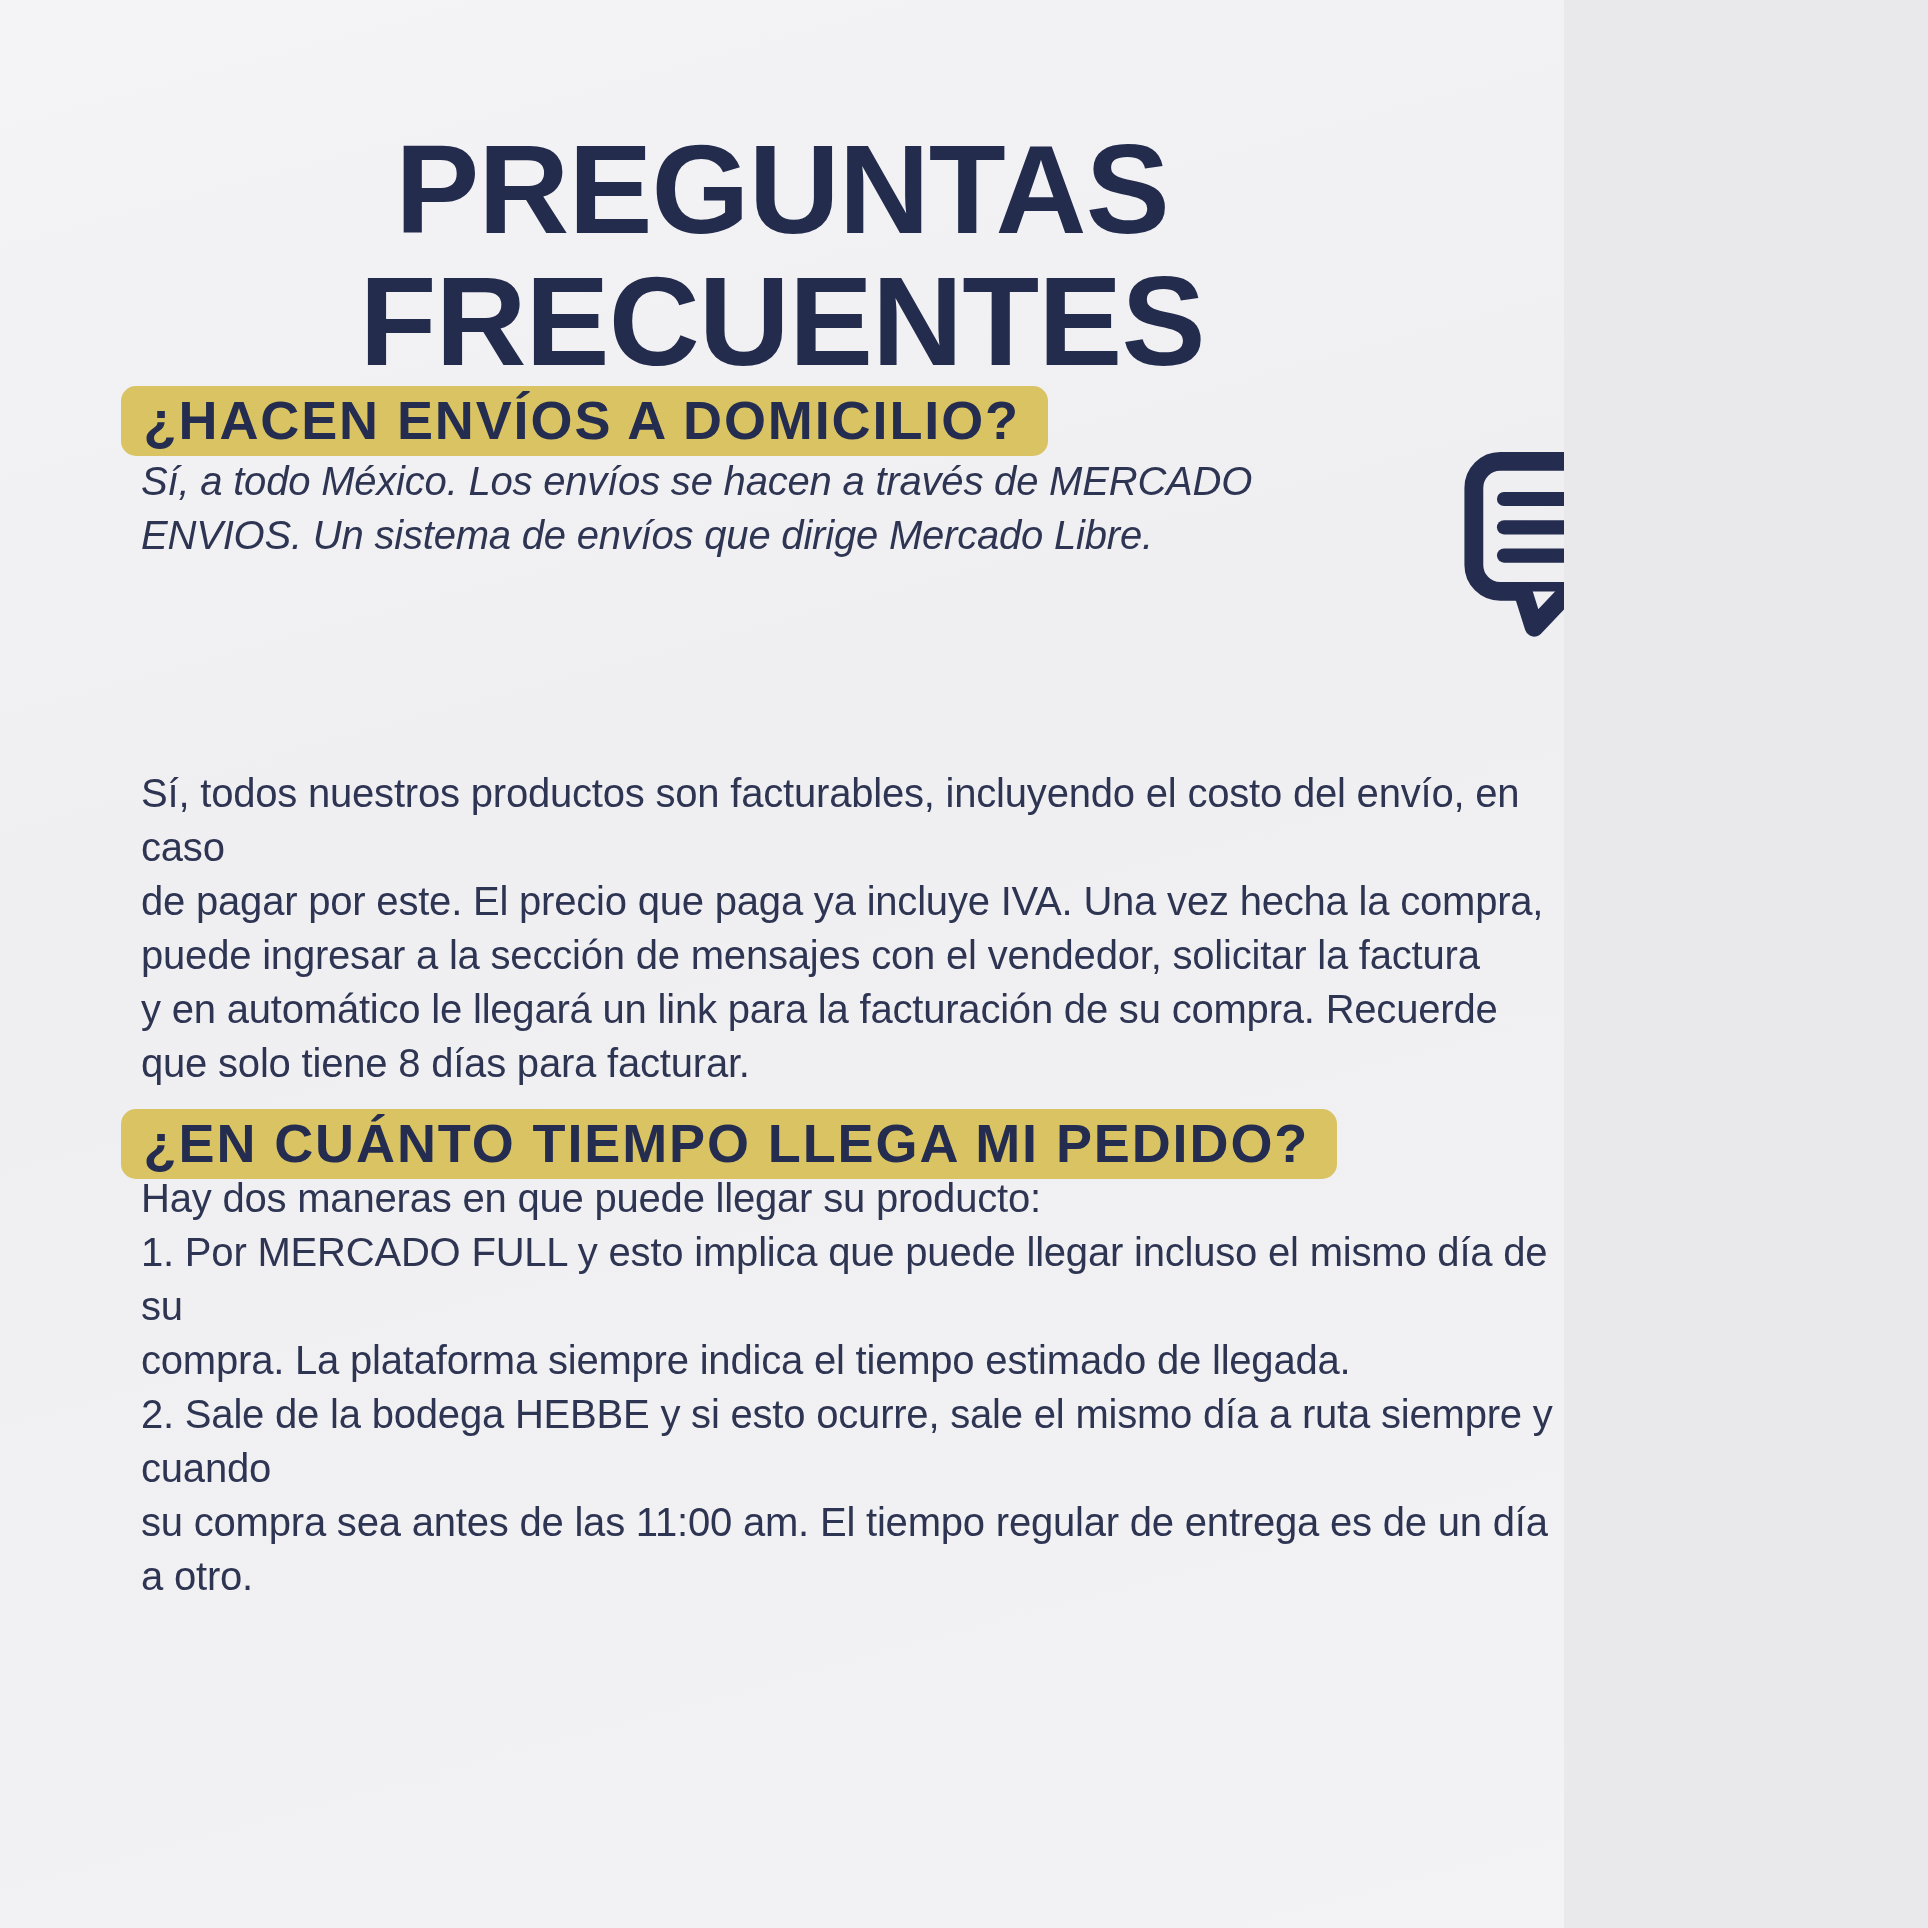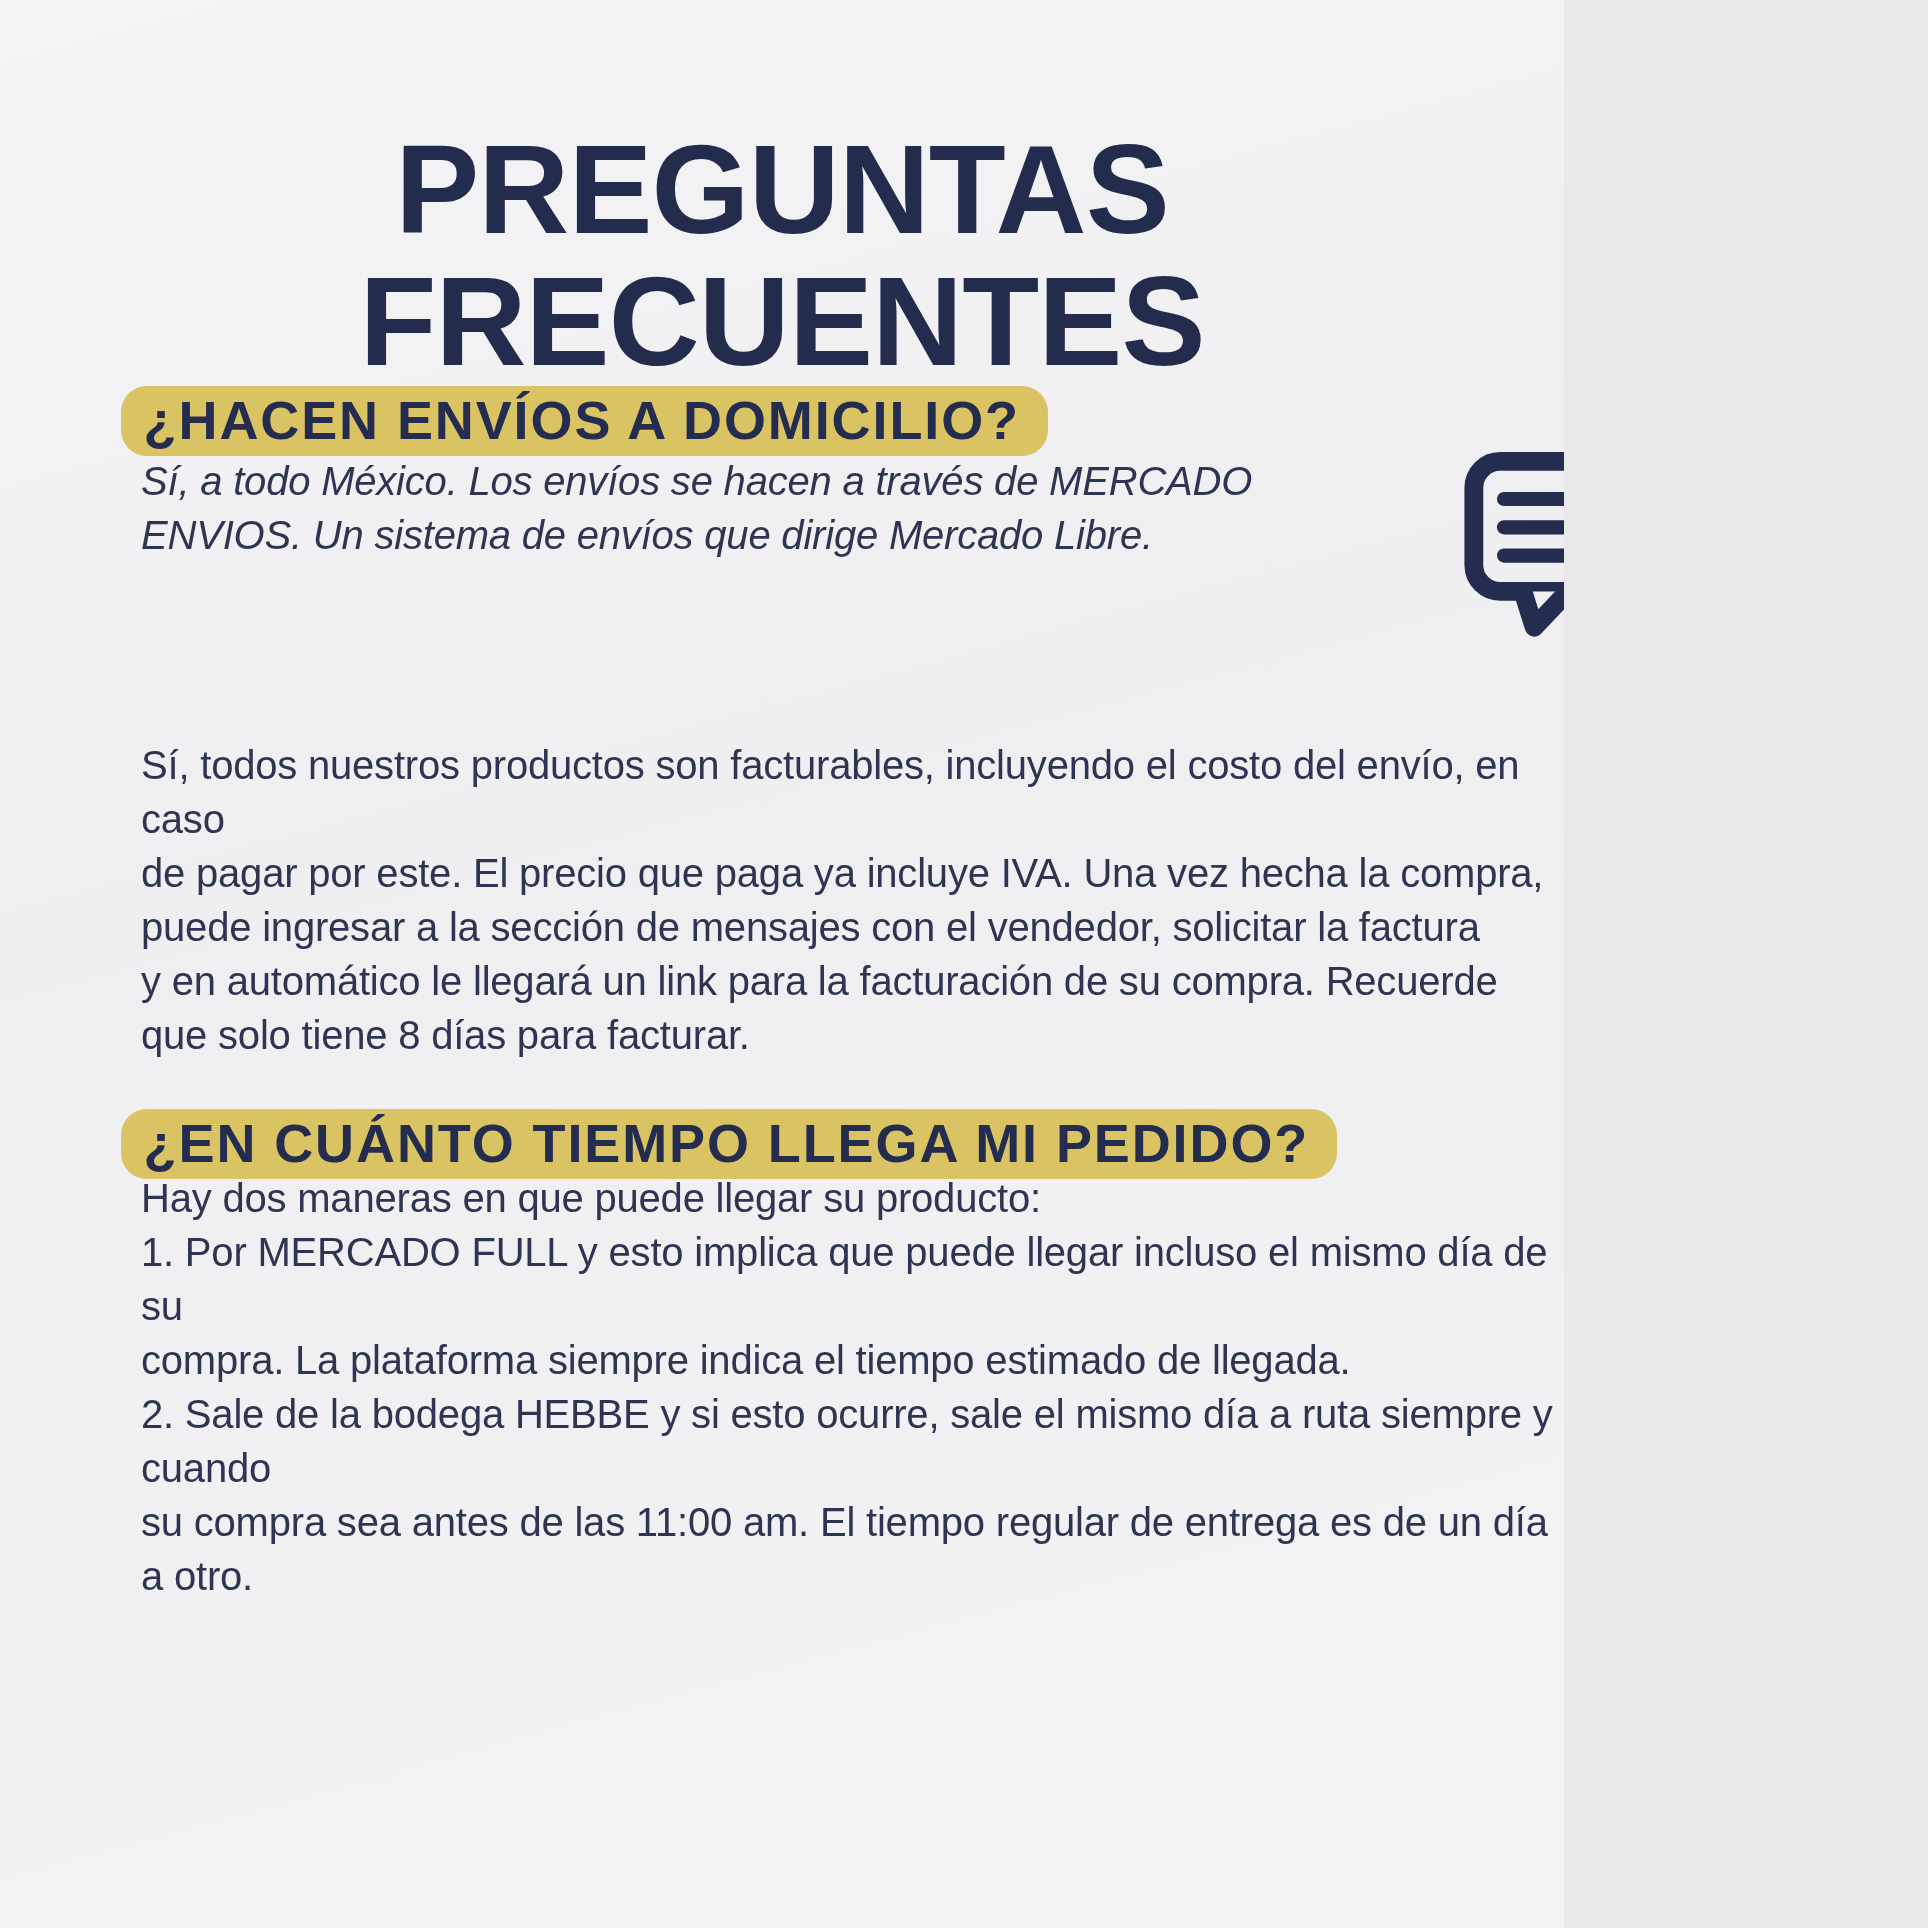--- a/index.html
+++ b/index.html
@@ -26,21 +26,21 @@
     font-size: 126px;
     line-height: 1.05;
     font-weight: 800;
     letter-spacing: -0.9px;
     color: #232c4d;
   }
   .qbox {
     position: absolute;
     left: 121px;
     background: #d9c362;
-    border-radius: 26px;
+    border-radius: 15px;
     padding: 6.6px 28px 8.5px 22.6px;
   }
   .qbox .qtext {
     display: block;
     font-size: 54px;
     line-height: 55px;
     font-weight: 800;
     letter-spacing: 1.9px;
     color: #242d4f;
     white-space: nowrap;
@@ -51,21 +51,21 @@
     margin: 0;
     font-size: 40px;
     line-height: 54px;
     letter-spacing: -0.2px;
     color: #2e3553;
     white-space: pre-line;
   }
   #q1 { top: 386px; }
   #a1 { top: 454px; font-style: italic; }
   #q2 { top: 697px; }
-  #a2 { top: 738px; }
+  #a2 { top: 766px; }
   #q3 { top: 1109px; }
   #a3 { top: 1171px; }
   #q4 { top: 1505px; }
   #a4 { top: 1571px; }
   .icon-wrap {
     position: absolute;
     left: 1455px;
     top: 369px;
     width: 311px;
     height: 311px;

